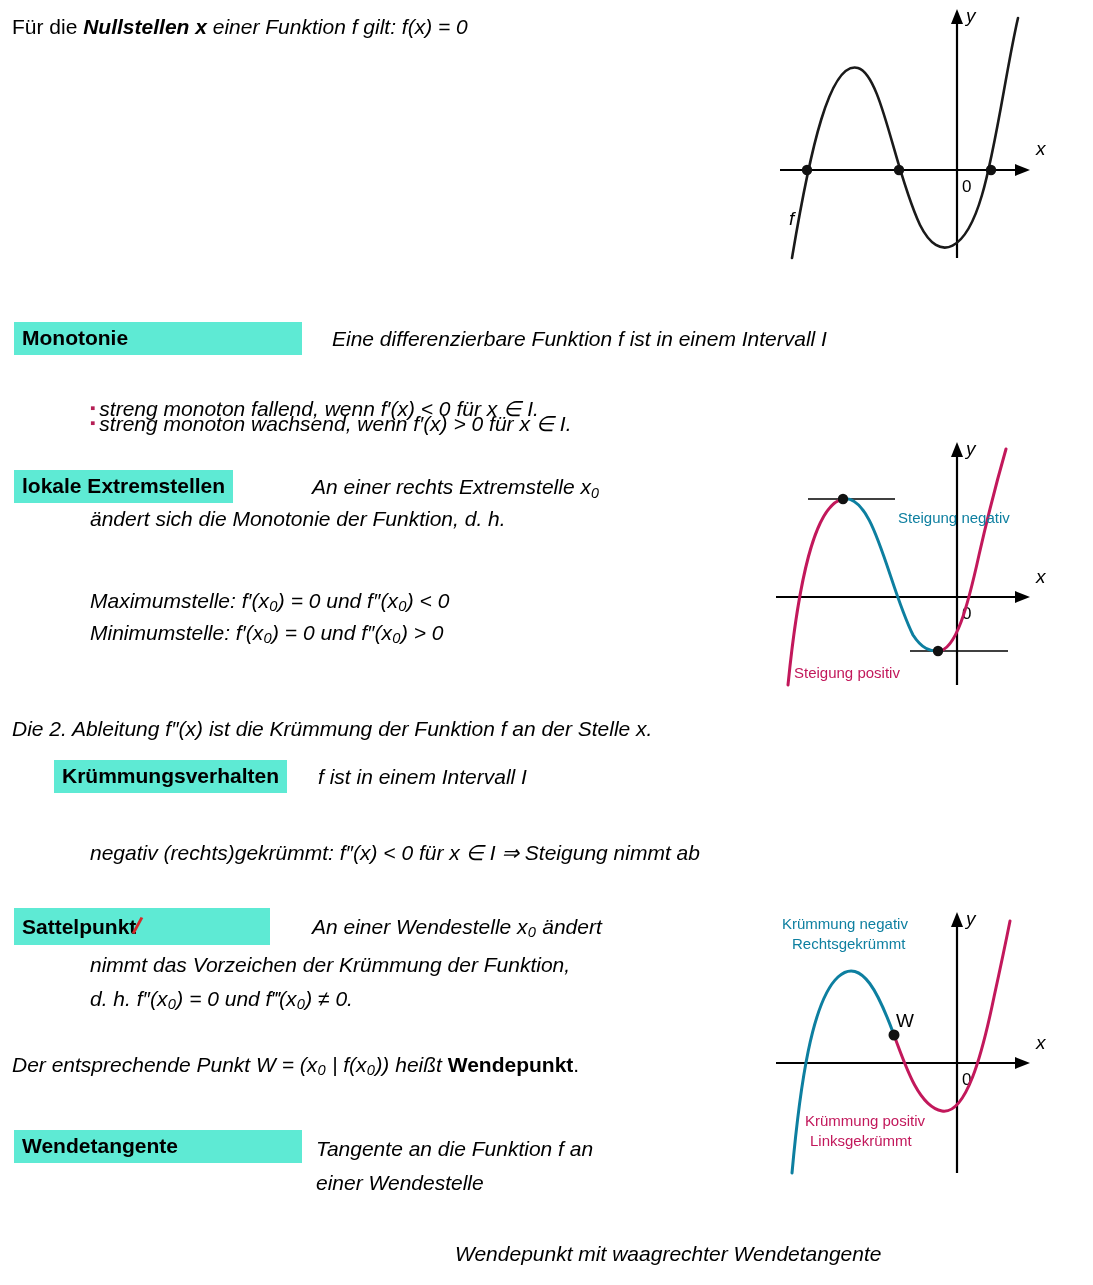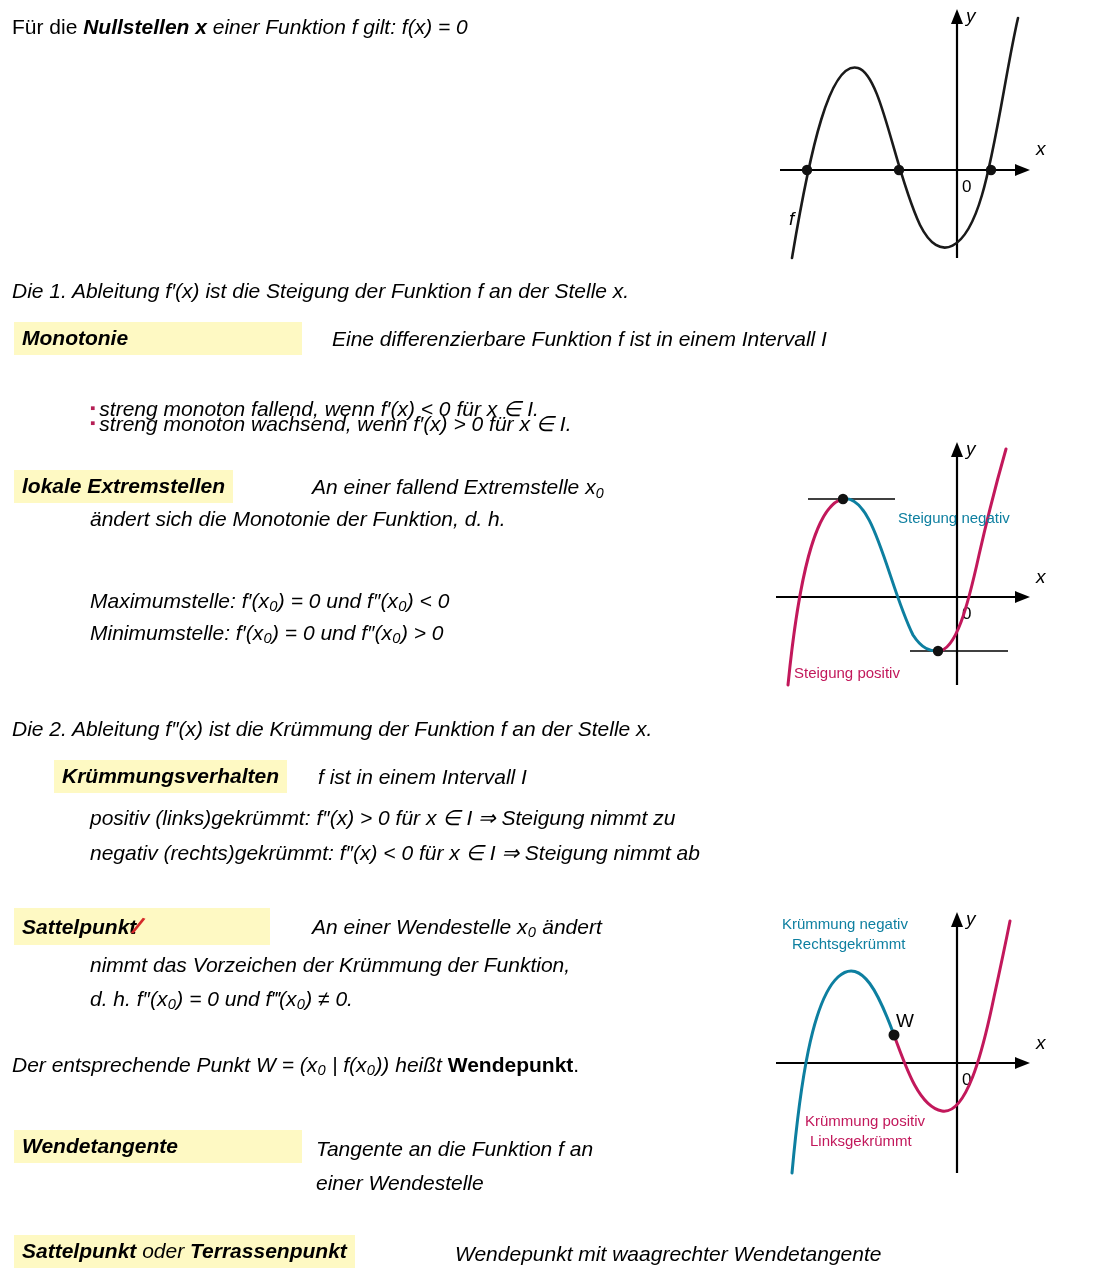--- a/index.html
+++ b/index.html
@@ -23,27 +23,26 @@
   }
   .abs { position: absolute; }
   .txt {
     font-size: 21px;
     line-height: 1.25;
     white-space: nowrap;
   }
   .bold { font-weight: bold; }
   .ital { font-style: italic; }
   .tag {
-    background: #fef9c3;
+    background: #5eead4;
     font-weight: bold;
     font-size: 21px;
     padding: 4px 8px 5px 8px;
     display: inline-block;
     white-space: nowrap;
-    font-style: italic;
   }
   sub {
     font-size: 0.68em;
     vertical-align: -0.25em;
   }
   .bullet {
     color: #b51f55;
     font-size: 15px;
     vertical-align: 0.18em;
     margin-right: 4px;
@@ -84,23 +83,20 @@
 
       <path d="M 22,258 C 40,150 60,60 88,68 C 112,75 124,170 150,225 C 170,265 196,250 212,195 C 226,148 236,70 248,18" fill="none" stroke="#1a1a1a" stroke-width="2.6" stroke-linecap="round"></path>
 
       <circle cx="37" cy="170" r="5.2" fill="#111"></circle>
       <circle cx="129" cy="170" r="5.2" fill="#111"></circle>
       <circle cx="221" cy="170" r="5.2" fill="#111"></circle>
       <text class="axis-lbl-i" x="19" y="225">f</text>
     </svg>
   </div>
 
-  <div class="abs txt" style="left:12px; top:278px;">
-    <span class="ital">Die 1. Ableitung f′(x) ist die Steigung der Funktion f an der Stelle x.</span>
-  </div>
 
   <div class="abs" style="left:14px; top:322px;">
     <span class="tag" style="width:272px;">Monotonie</span>
   </div>
   <div class="abs txt" style="left:316px; top:326px;margin-left:16px;">
     <span class="ital">Eine differenzierbare Funktion f ist in einem Intervall I</span>
   </div>
   <div class="abs txt" style="left:90px; top:366px;margin-top:45px;">
     <span class="bullet">▪</span><span class="ital">streng monoton wachsend,   wenn  f′(x) &gt; 0  für x ∈ I.</span>
   </div>
@@ -131,44 +127,41 @@
       <circle cx="168" cy="216" r="5.2" fill="#111"></circle>
       <text class="lbl-teal" x="128" y="88">Steigung negativ</text>
       <text class="lbl-red" x="24" y="243">Steigung positiv</text>
     </svg>
   </div>
 
   <div class="abs" style="left:14px; top:470px;">
     <span class="tag">lokale Extremstellen</span>
   </div>
   <div class="abs txt" style="left:312px; top:474px;">
-    <span class="ital">An einer fallend Extremstelle x</span><span class="ital"><sub>0</sub></span>
+    <span class="ital">An einer rechts Extremstelle x</span><span class="ital"><sub>0</sub></span>
   </div>
   <div class="abs txt" style="left:90px; top:506px;">
     <span class="ital">ändert sich die Monotonie der Funktion, d. h.</span>
   </div>
   <div class="abs txt" style="left:90px; top:588px;">
     <span class="ital">Maximumstelle:   f′(x₀) = 0  und  f″(x₀) &lt; 0</span>
   </div>
   <div class="abs txt" style="left:90px; top:620px;">
     <span class="ital">Minimumstelle:   f′(x₀) = 0  und  f″(x₀) &gt; 0</span>
   </div>
 
   <div class="abs txt" style="left:12px; top:716px;">
     <span class="ital">Die 2. Ableitung f″(x) ist die Krümmung der Funktion f an der Stelle x.</span>
   </div>
 
   <div class="abs" style="left:14px; top:760px;margin-left:40px;">
     <span class="tag">Krümmungsverhalten</span>
   </div>
   <div class="abs txt" style="left:318px; top:764px;">
     <span class="ital">f ist in einem Intervall I</span>
-  </div>
-  <div class="abs txt" style="left:90px; top:805px;">
-    <span class="ital">positiv (links)gekrümmt:        f″(x) &gt; 0  für x ∈ I ⇒  Steigung nimmt zu</span>
   </div>
   <div class="abs txt" style="left:90px; top:840px;">
     <span class="ital">negativ (rechts)gekrümmt:    f″(x) &lt; 0  für x ∈ I ⇒  Steigung nimmt ab</span>
   </div>
 
   <div class="abs" style="left:770px; top:905px;">
     <svg width="320" height="275" viewBox="0 0 320 275">
       <line x1="6" y1="158" x2="245" y2="158" stroke="#000" stroke-width="2.2"></line>
       <polygon points="245,152 260,158 245,164" fill="#000"></polygon>
       <line x1="187" y1="268" x2="187" y2="22" stroke="#000" stroke-width="2.2"></line>
@@ -209,20 +202,17 @@
   <div class="abs" style="left:14px; top:1130px;">
     <span class="tag" style="width:272px;">Wendetangente</span>
   </div>
   <div class="abs txt" style="left:316px; top:1136px;">
     <span class="ital">Tangente an die Funktion f an</span>
   </div>
   <div class="abs txt" style="left:316px; top:1170px;">
     <span class="ital">einer Wendestelle</span>
   </div>
 
-  <div class="abs" style="left:14px; top:1235px;">
-    <span class="tag" style="font-weight:normal;"><span class="bold">Sattelpunkt</span><span> oder </span><span class="bold">Terrassenpunkt</span></span>
-  </div>
   <div class="abs txt" style="left:455px; top:1241px;">
     <span class="ital">Wendepunkt mit waagrechter Wendetangente</span>
   </div>
 
 </div>
 
 </body></html>

